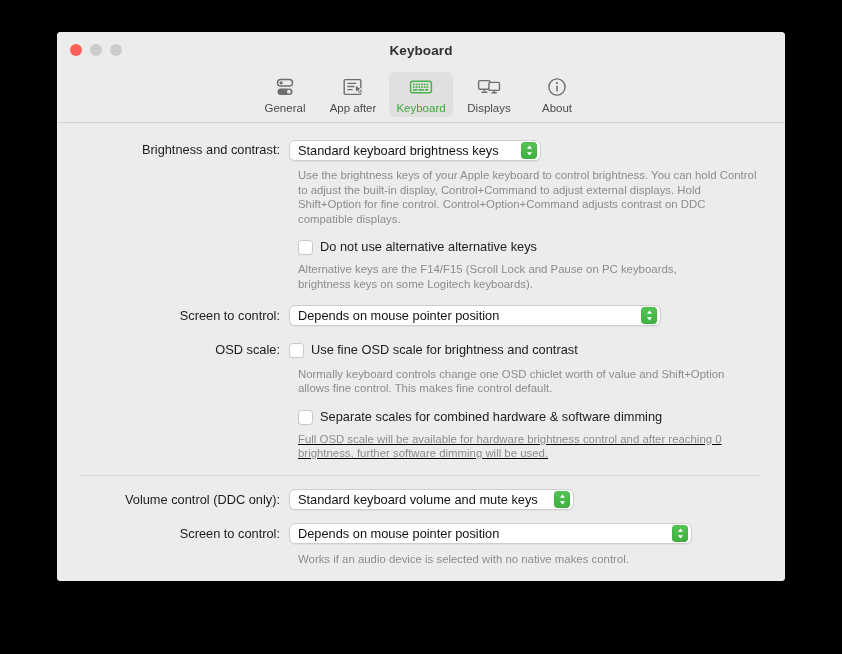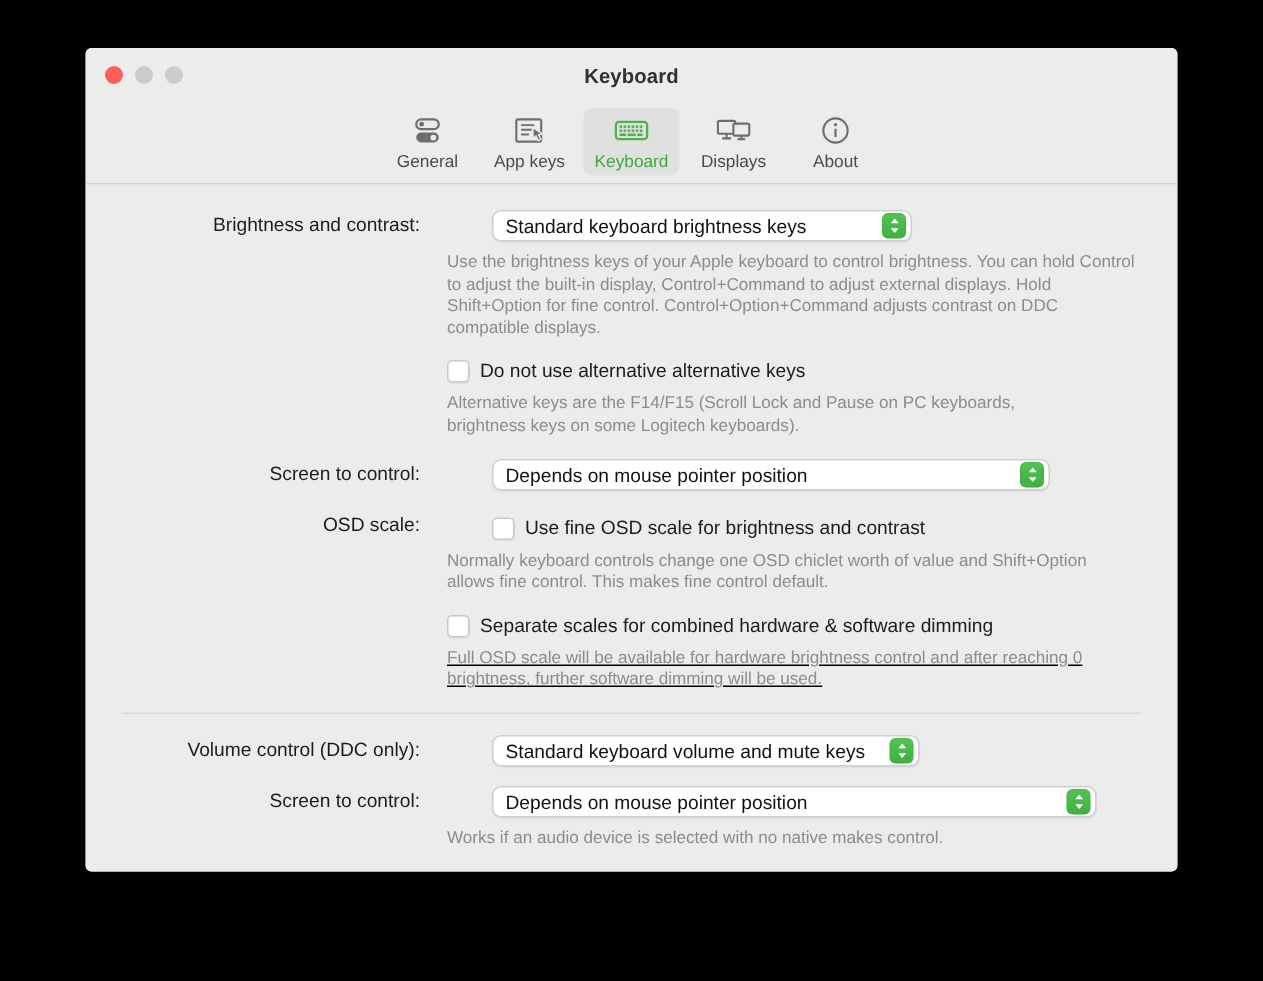--- a/index.html
+++ b/index.html
@@ -103,22 +103,21 @@
   
   #content {
     flex: 1 1 auto;
     background: #ececec;
     padding: 14px 0 0 0;
     position: relative;
   }
 
   .row {
     display: flex;
-    align-items: flex-end;
-    gap: 39px;
+    align-items: center;
   }
   .row-label {
     width: 232px;
     flex: 0 0 232px;
     text-align: right;
     padding-right: 9px;
     font-size: 12.8px;
     color: #1c1c1c;
     box-sizing: border-box;
     line-height: 22px;
@@ -232,21 +231,21 @@
     <div class="tab">
       <span class="tab-icon">
         <svg width="24" height="22" viewBox="0 0 24 22">
           <path d="M4.2 3.6h14.6a1 1 0 0 1 1 1v12.8a1 1 0 0 1-1 1H4.2a1 1 0 0 1-1-1V4.6a1 1 0 0 1 1-1z" fill="none" stroke="currentColor" stroke-width="1.4"></path>
           <line x1="6.4" y1="7.4" x2="15.2" y2="7.4" stroke="currentColor" stroke-width="1.3"></line>
           <line x1="6.4" y1="10.5" x2="13.4" y2="10.5" stroke="currentColor" stroke-width="1.3"></line>
           <line x1="6.4" y1="13.6" x2="11.6" y2="13.6" stroke="currentColor" stroke-width="1.3"></line>
           <path d="M14.3 9.2l6.4 4.1-2.7 0.5 1.6 3.1-1.6 0.9-1.7-3.2-1.9 1.9z" fill="currentColor" stroke="#ececec" stroke-width="0.9"></path>
         </svg>
       </span>
-      <span class="tab-label">App keys</span>
+      <span class="tab-label">App after</span>
     </div>
 
     <div class="tab selected">
       <span class="tab-icon">
         <svg width="26" height="22" viewBox="0 0 26 22">
           <rect x="2.6" y="5.2" width="20.8" height="11.6" rx="2" fill="none" stroke="currentColor" stroke-width="1.5"></rect>
           <g fill="currentColor">
             <rect x="5" y="7.6" width="1.7" height="1.7"></rect>
             <rect x="7.7" y="7.6" width="1.7" height="1.7"></rect>
             <rect x="10.4" y="7.6" width="1.7" height="1.7"></rect>
@@ -293,21 +292,21 @@
       <span class="tab-label">About</span>
     </div>
 
   </div>
 
   <div id="content">
 
     <div class="row" style="margin-top:2px;">
       <div class="row-label">Brightness and contrast:</div>
       <div class="row-field">
-        <div class="popup" style="width:280px;">
+        <div class="popup" style="width:252px;">
           <span class="popup-value">Standard keyboard brightness keys</span>
           <span class="stepper">
             <svg width="9" height="13" viewBox="0 0 9 13">
               <path d="M4.5 1.6 L7.1 4.8 H1.9 Z" fill="#ffffff"></path>
               <path d="M4.5 11.4 L7.1 8.2 H1.9 Z" fill="#ffffff"></path>
             </svg>
           </span>
         </div>
       </div>
     </div>

